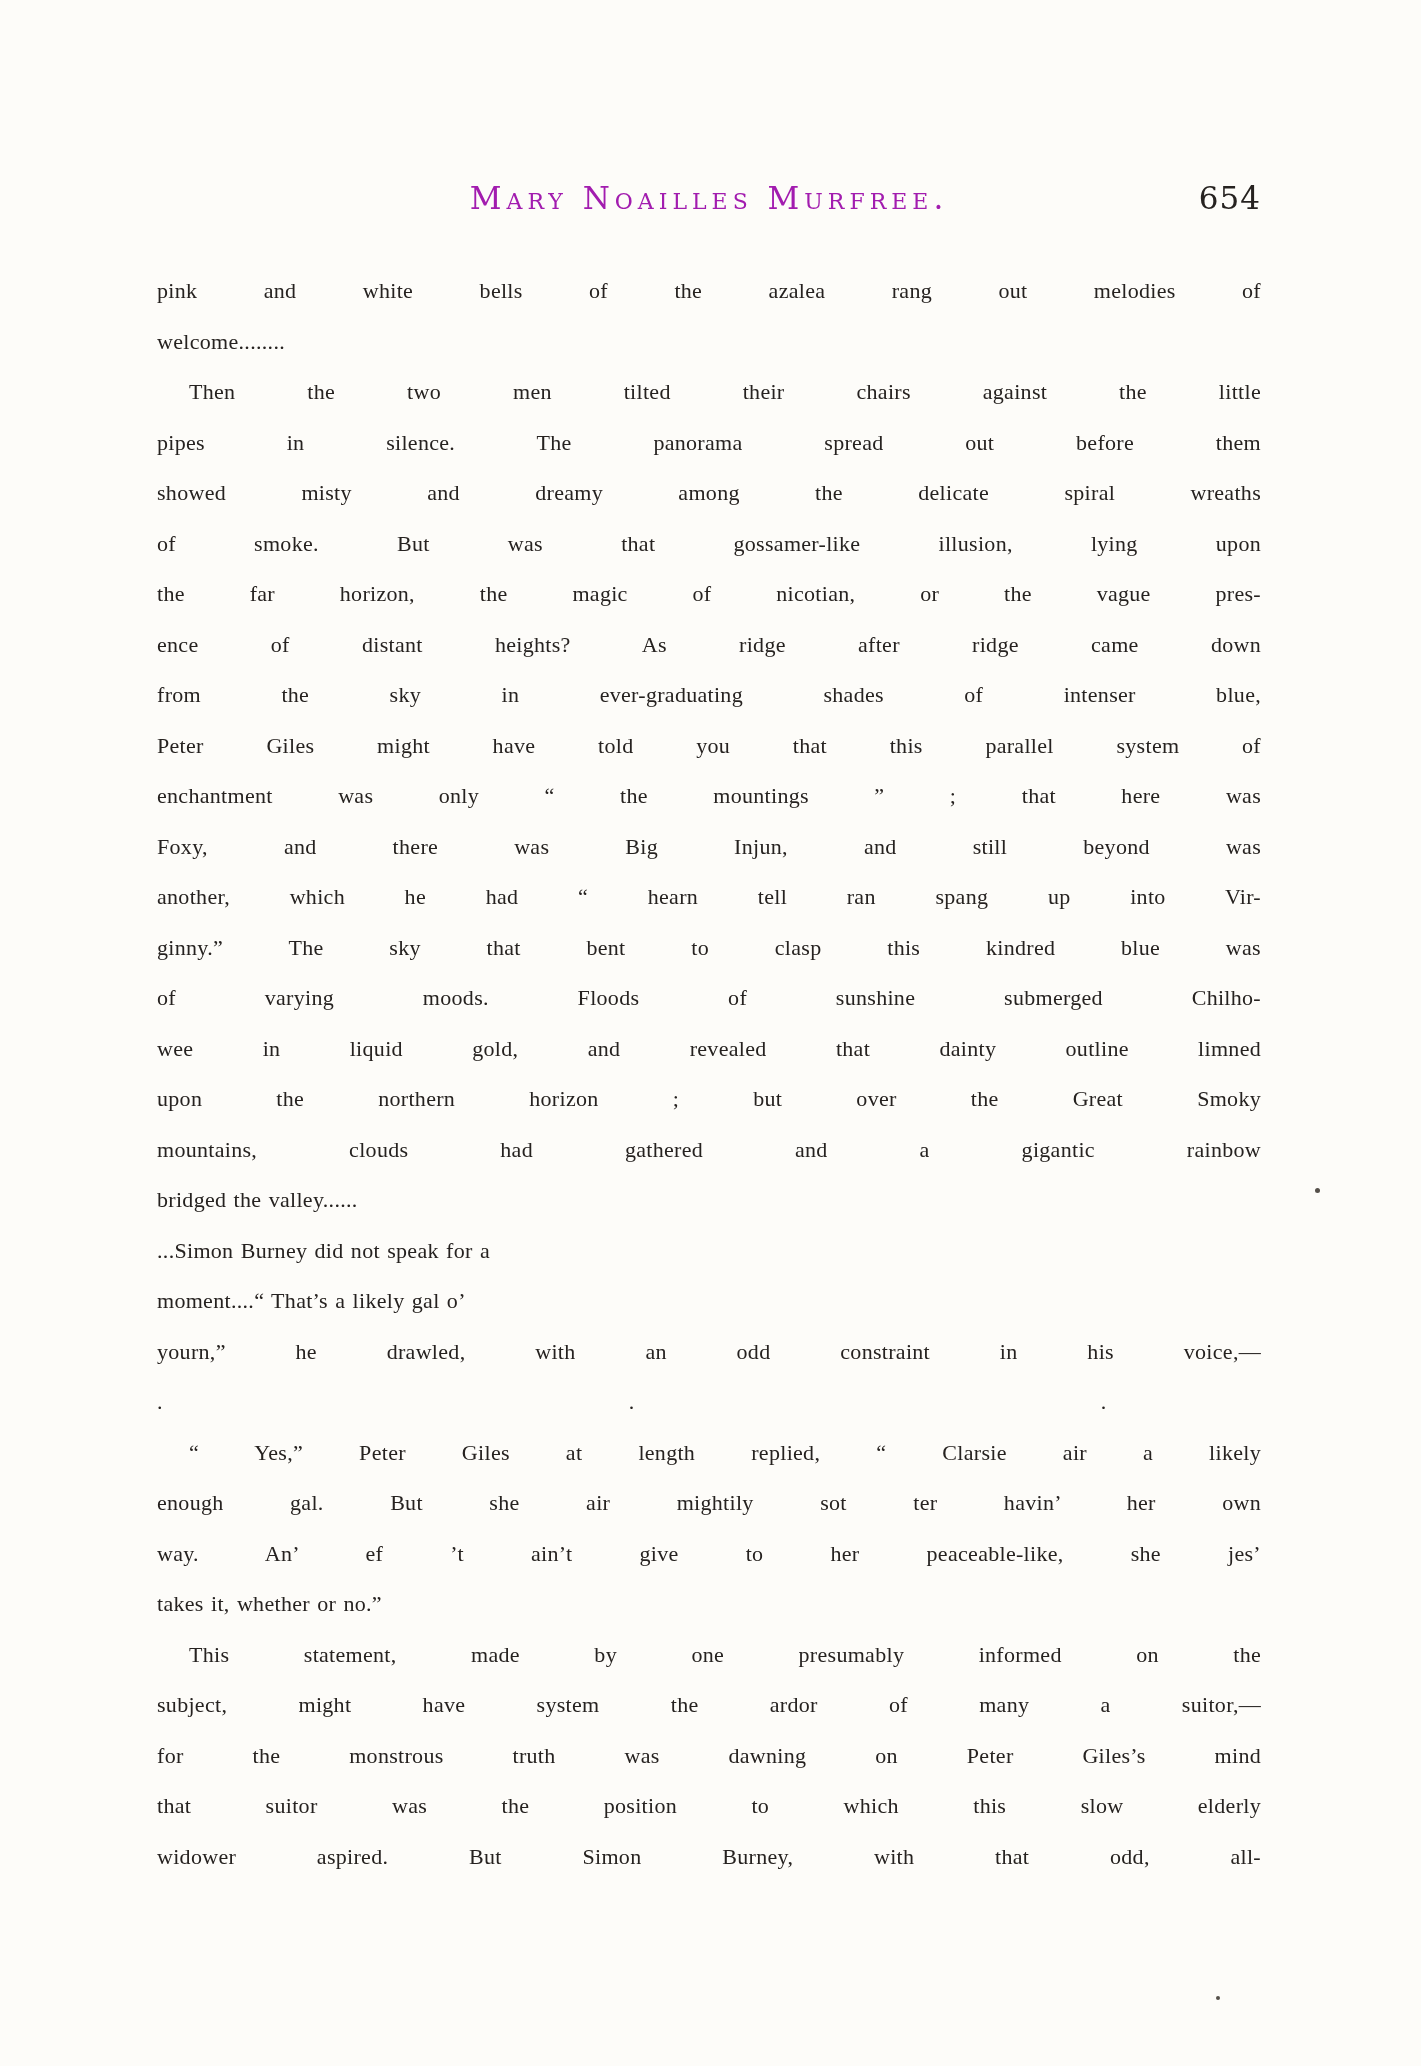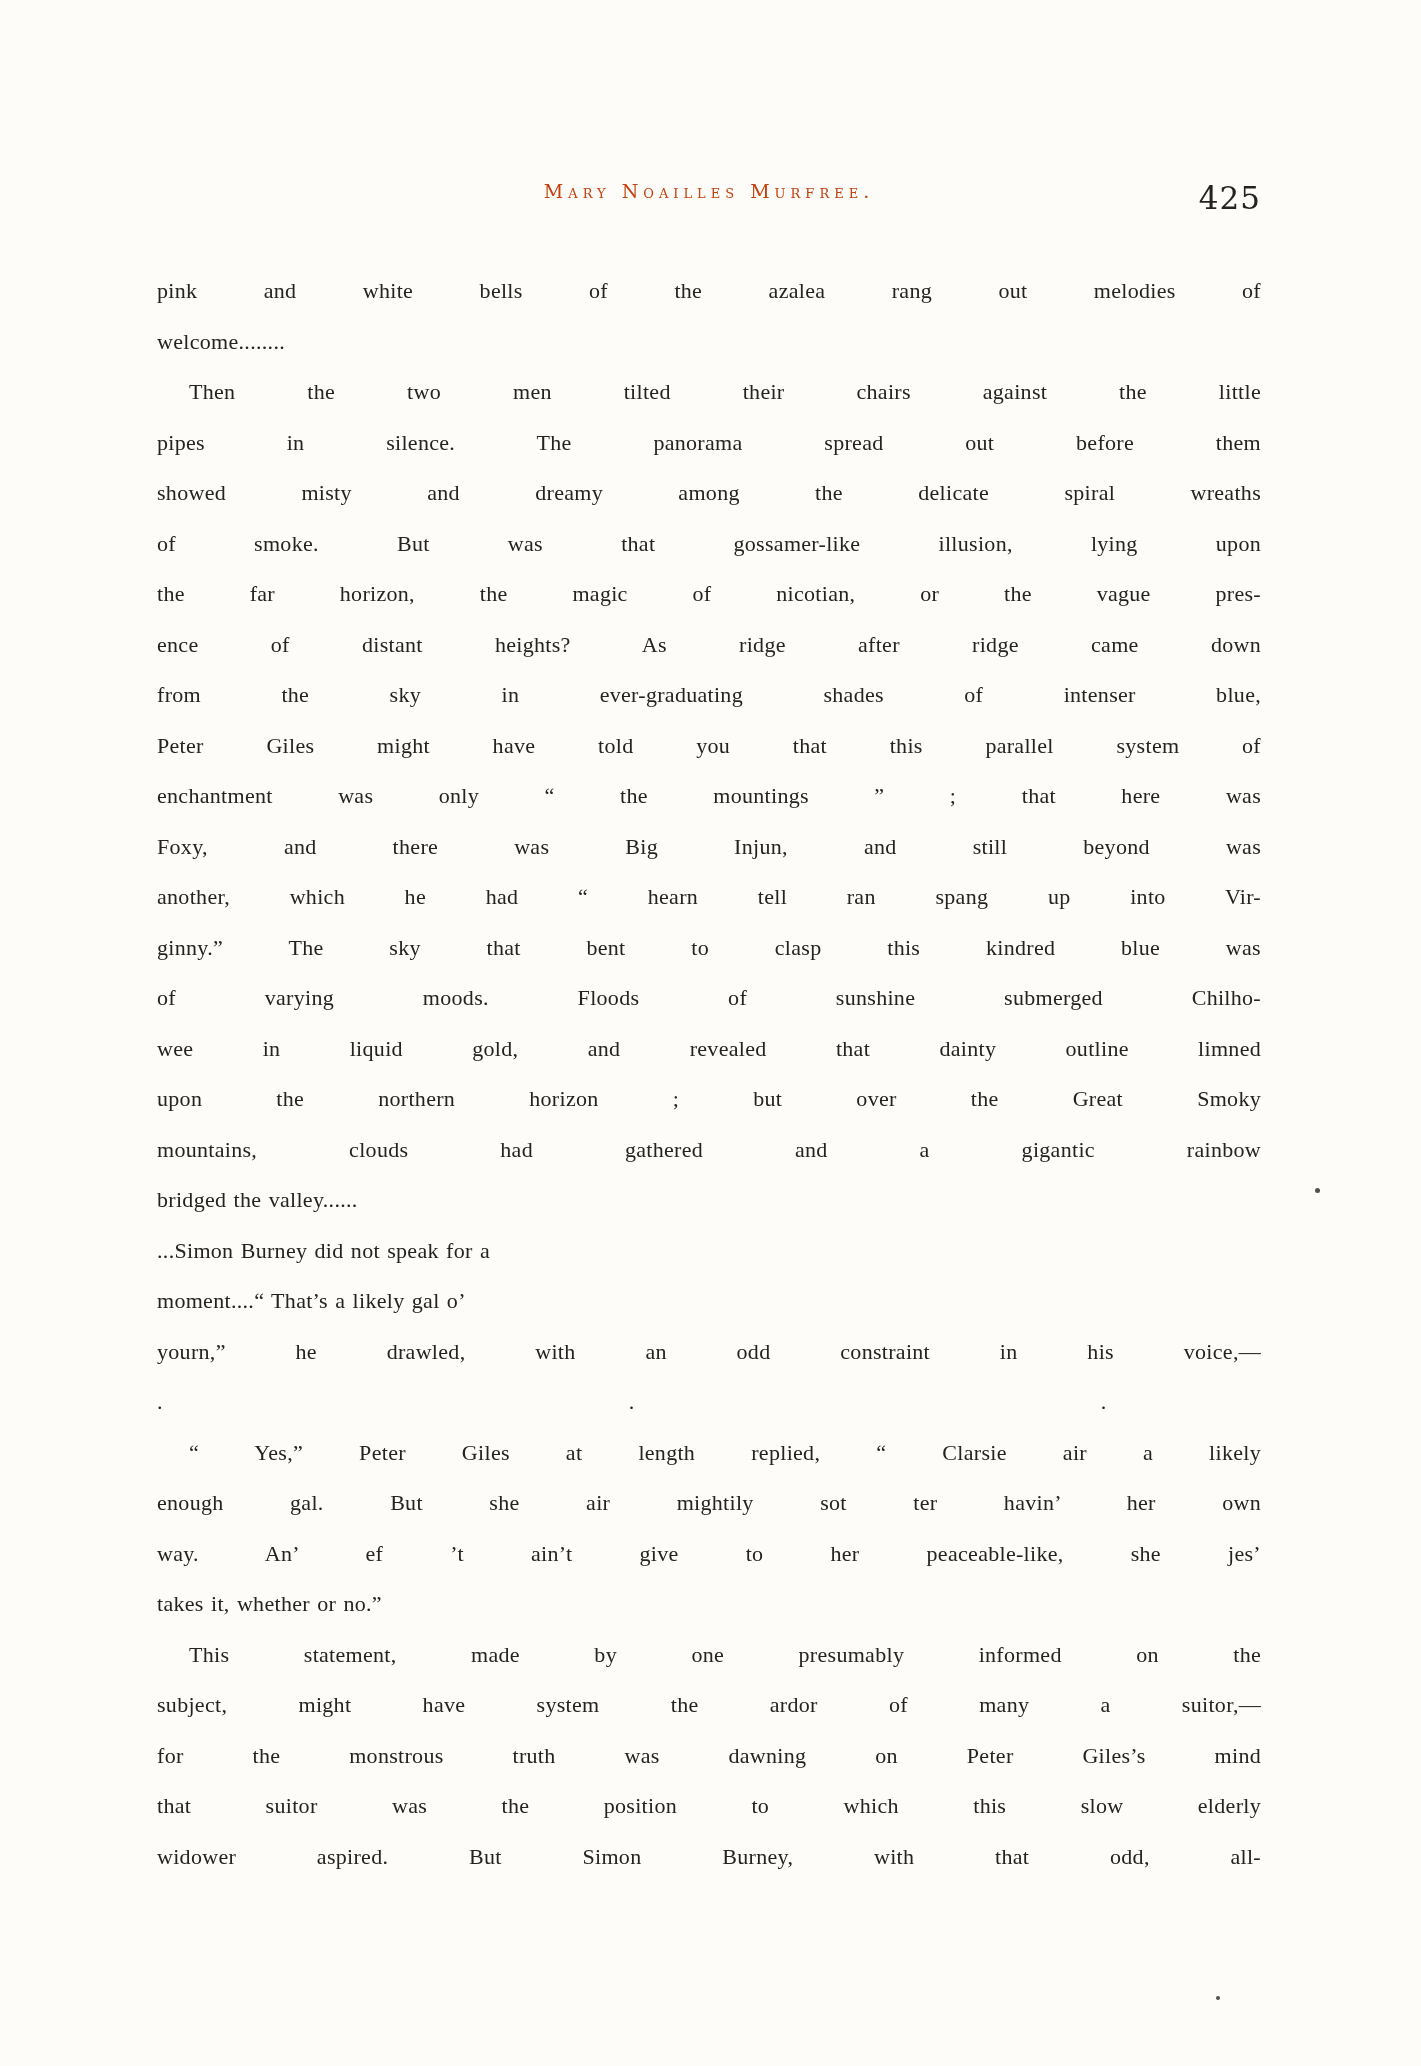--- a/index.html
+++ b/index.html
@@ -13,24 +13,24 @@
     box-sizing:border-box;
   }
   .column {
     position:absolute;
     left:157px; top:180px;
     width:1104px;
   }
   .header { position:relative; height:46px; margin-bottom:40px; }
   .header .title {
     text-align:center;
-    font-size:19px;
+    font-size:31px;
     letter-spacing:5px;
     font-variant-caps:small-caps;
-    color:#c2410c;
+    color:#a21caf;
   }
   .header .pagenum {
     position:absolute; right:0; top:0;
     font-size:31px;
     letter-spacing:1px;
   }
   .body .line {
     font-size:22px;
     line-height:50.5px;
     height:50.5px;
@@ -53,21 +53,21 @@
   .speck.s1 { left:1315px; top:1188px; width:5px; height:5px; }
   .speck.s2 { left:1216px; top:1996px; width:4px; height:4px; }
 </style>
 </head>
 <body>
 
 <div class="page">
   <div class="column">
     <div class="header">
       <div class="title">Mary Noailles Murfree.</div>
-      <div class="pagenum">425</div>
+      <div class="pagenum">654</div>
     </div>
     <div class="body">
         <div class="line justify">pink and white bells of the azalea rang out melodies of</div>
         <div class="line spread">
           <span>welcome.</span>
           <span>.</span>
           <span>.</span>
           <span>.</span>
           <span>.</span>
           <span>.</span>

